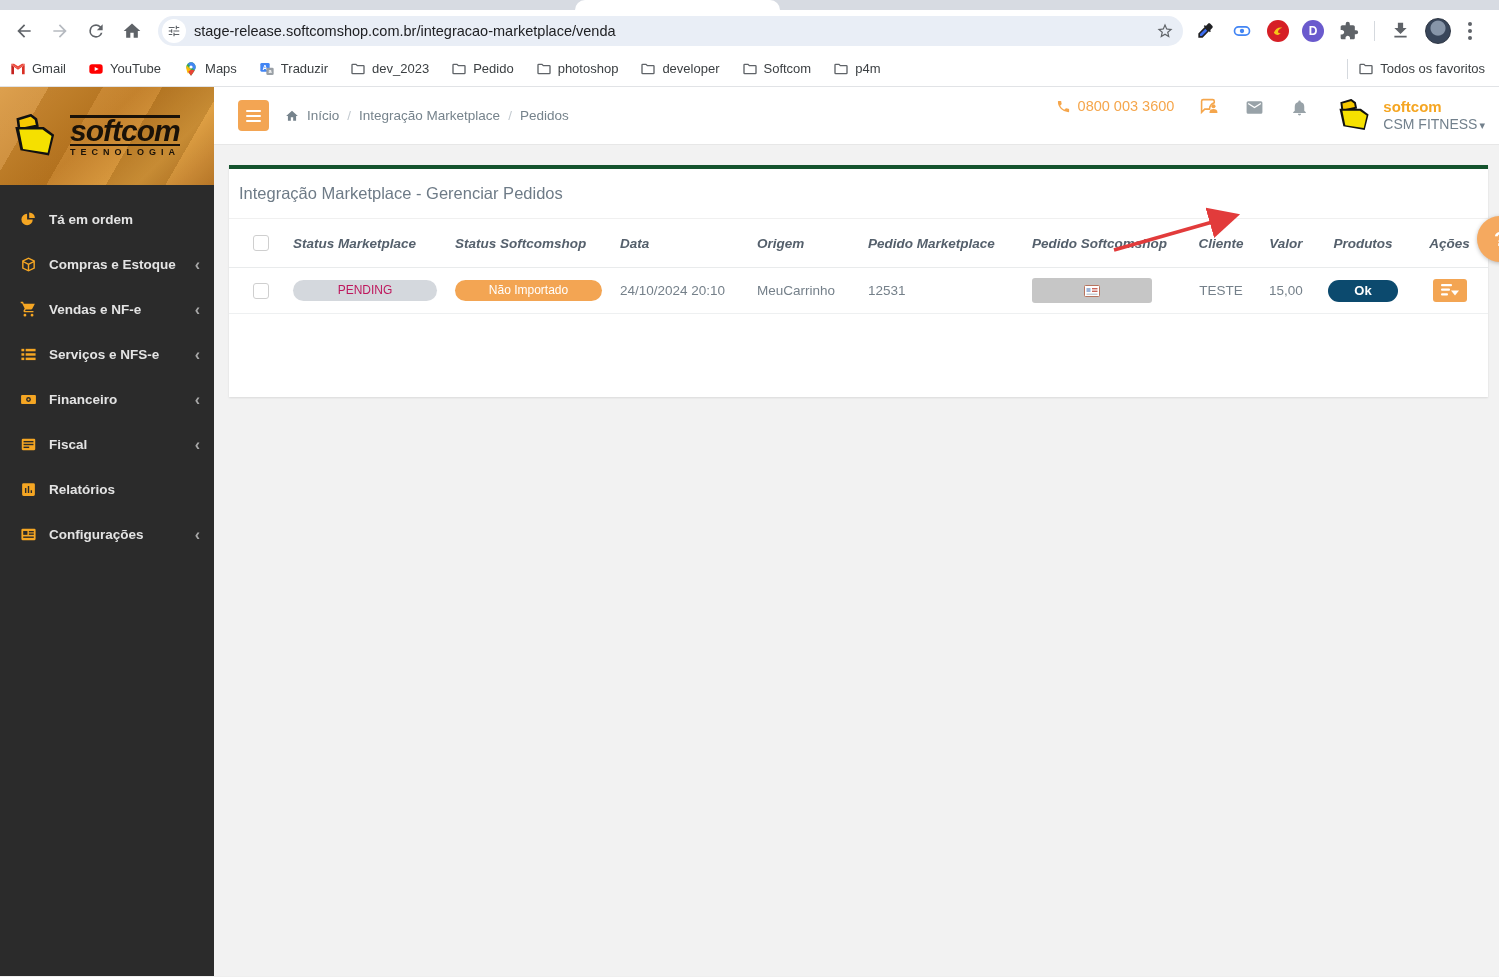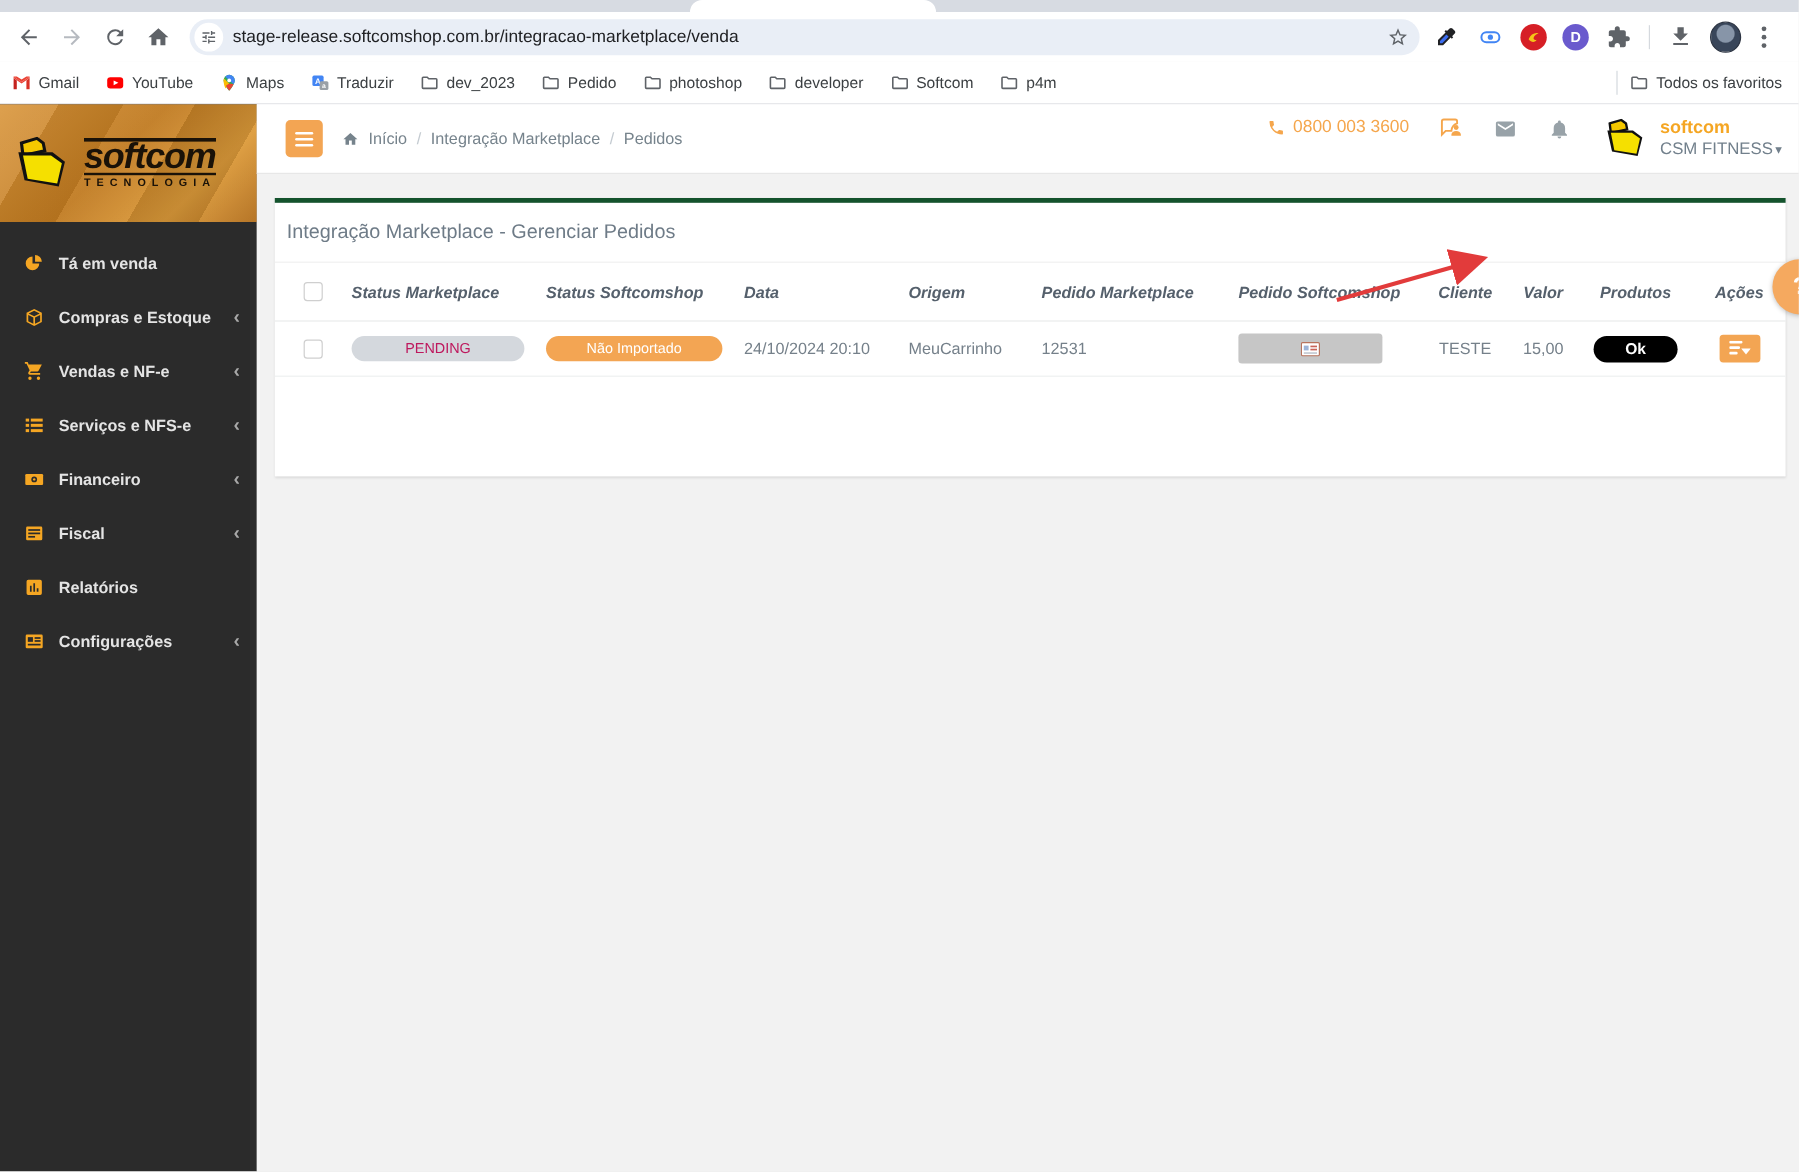--- a/index.html
+++ b/index.html
@@ -81,21 +81,21 @@
 
   .grid { display:grid; grid-template-columns:64px 162px 165px 137px 111px 164px 153px 72px 58px 96px 1fr; align-items:center; }
   .thead { height:49px; border-bottom:1px solid #e9ebec; }
   .th { font-size:13.5px; font-weight:bold; color:#55606c;font-style:italic; }
   .trow { height:46px; border-bottom:1px solid #eef0f1; font-size:13.5px; color:#75808a; }
   .ta-c { text-align:center; justify-self:center; }
   .cbx { width:16px; height:16px; border:1px solid #cfcfcf; border-radius:3px; background:#fff; margin-left:24px; cursor:pointer; }
   .badge { height:21px; line-height:21px; border-radius:11px; font-size:12px; text-align:center; width:calc(100% - 18px); }
   .badge-gray { background:#d4d8dd; color:#be185d; }
   .badge-orange { background:#f3a553; color:#fff; }
-  .pill-ok { display:inline-block; width:70px; height:22px; line-height:22px; border-radius:11px; background:#000000; color:#fff; font-weight:bold; font-size:13px; text-align:center; }
+  .pill-ok { display:inline-block; width:70px; height:22px; line-height:22px; border-radius:11px; background:#0c4a6e; color:#fff; font-weight:bold; font-size:13px; text-align:center; }
   .btn-card { width:120px; height:25px; background:#c6c6c6; border:none; border-radius:3px; display:flex; align-items:center; justify-content:center; cursor:pointer; }
   .btn-actions { width:34px; height:23px; background:#f3a553; border:none; border-radius:3px; display:flex; align-items:center; justify-content:center; cursor:pointer; }
 
   .help-fab { position:absolute; left:1477px; top:216px; width:46px; height:46px; border-radius:50%; background:#f5a95f; border:none; color:#fff; font-size:20px; font-weight:bold; box-shadow:0 1px 4px rgba(0,0,0,.25); cursor:pointer; }
   .arrow-note { position:absolute; left:1100px; top:204px; pointer-events:none; }
 </style>
 </head>
 <body>
 
 <div>
@@ -276,21 +276,21 @@
         <div class="logo-word">softcom</div>
         <div class="logo-sub">TECNOLOGIA</div>
       </div>
     </div>
     <nav class="menu">
       <div class="menu-item">
         <svg viewBox="0 0 24 24" fill="#f5a623">
             <path d="M10 4a8 8 0 1 0 8 8h-8V4z"></path>
             <path d="M13 2a8 8 0 0 1 8 8h-8V2z"></path>
           </svg>
-        <span class="menu-label">Tá em venda</span>
+        <span class="menu-label">Tá em ordem</span>
       </div>
       <div class="menu-item">
         <svg viewBox="0 0 24 24" fill="#f5a623">
             <path d="M12 2L3 6.5v11L12 22l9-4.5v-11L12 2zm0 2.3l6.5 3.2L12 10.7 5.5 7.5 12 4.3zM5 9.2l6 3v7.3l-6-3V9.2zm8 10.3v-7.3l6-3v7.3l-6 3z"></path>
           </svg>
         <span class="menu-label">Compras e Estoque</span>
         <span class="chev">‹</span>
       </div>
       <div class="menu-item">
         <svg viewBox="0 0 24 24" fill="#f5a623">

